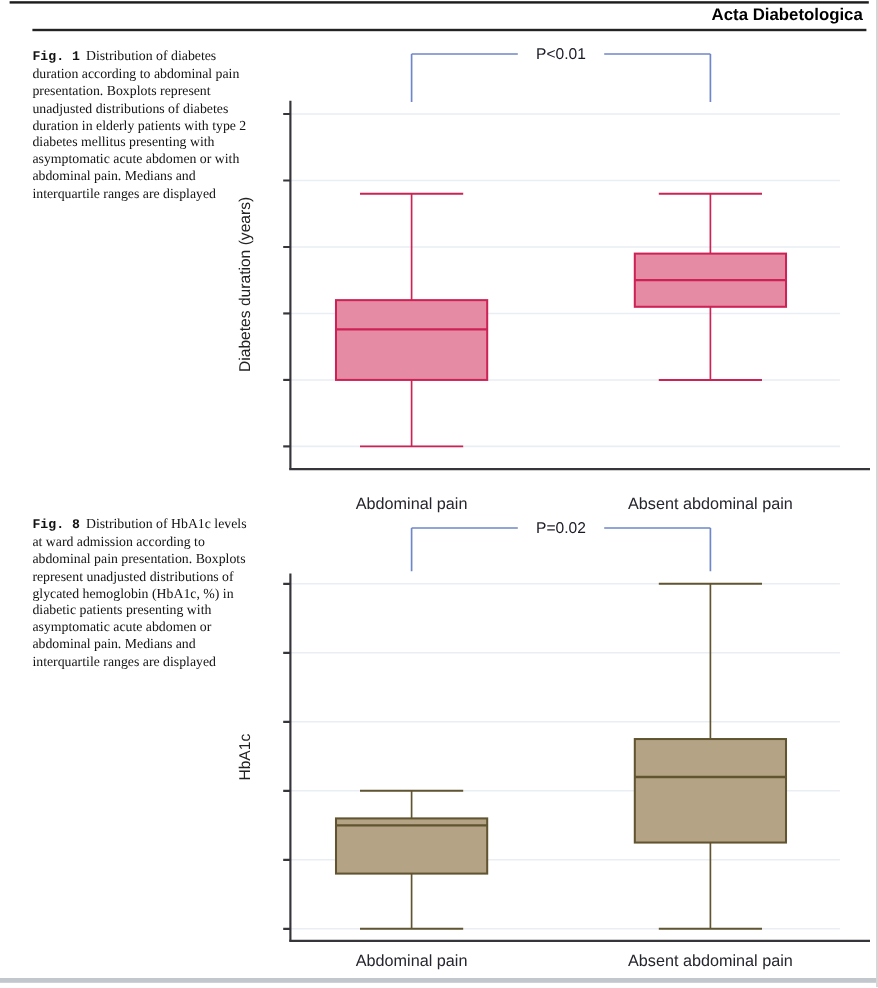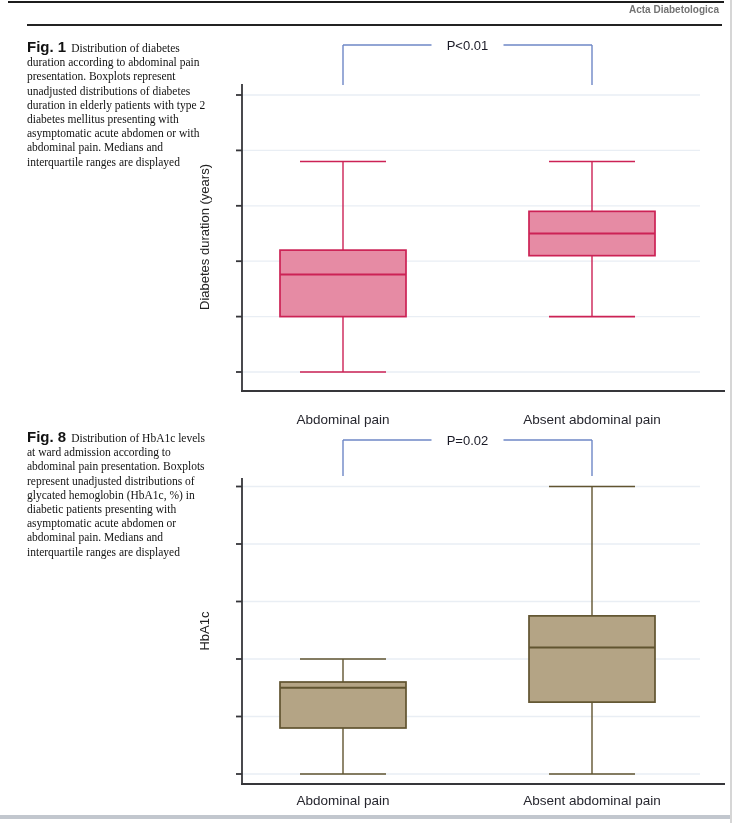--- a/index.html
+++ b/index.html
@@ -1,23 +1,23 @@
 <!DOCTYPE html>
 <html><head>
 <meta charset="utf-8">
 <style>
   html,body{margin:0;padding:0;background:#fff;}
   #page{position:relative;width:732px;height:823px;background:#ffffff;overflow:hidden;
         font-family:"Liberation Sans",sans-serif;}
   .top-line{position:absolute;left:8px;top:1px;width:716px;height:2px;background:#1c1c1c;}
-  .journal-title{position:absolute;right:13px;top:4px;font-size:10px;font-weight:bold;color:#737373;}
+  .journal-title{position:absolute;right:13px;top:4px;font-size:14px;font-weight:bold;color:#000000;}
   .header-rule{position:absolute;left:27px;top:24px;width:695px;height:2px;background:#232323;}
   .caption{position:absolute;left:27px;width:186px;font-family:"Liberation Serif",serif;
            font-size:11.5px;line-height:14.2px;color:#121212;text-align:left;}
-  .caption .figlabel{font-family:Liberation Sans, sans-serif;font-weight:bold;font-size:15px;
+  .caption .figlabel{font-family:Liberation Mono, monospace;font-weight:bold;font-size:11px;
            padding-right:5px;}
   .ytitle{position:absolute;transform:translate(-50%,-50%) rotate(-90deg);white-space:nowrap;
           font-size:13px;color:#222;}
   .chart{position:absolute;width:497px;}
   .bottom-bar{position:absolute;left:0;top:815px;width:732px;height:4px;background:#c2c7ce;}
   .right-edge{position:absolute;right:0;top:0;width:2px;height:823px;background:#d6d6d6;}
   svg text{font-family:"Liberation Sans",sans-serif;}
 </style>
 </head>
 <body>

